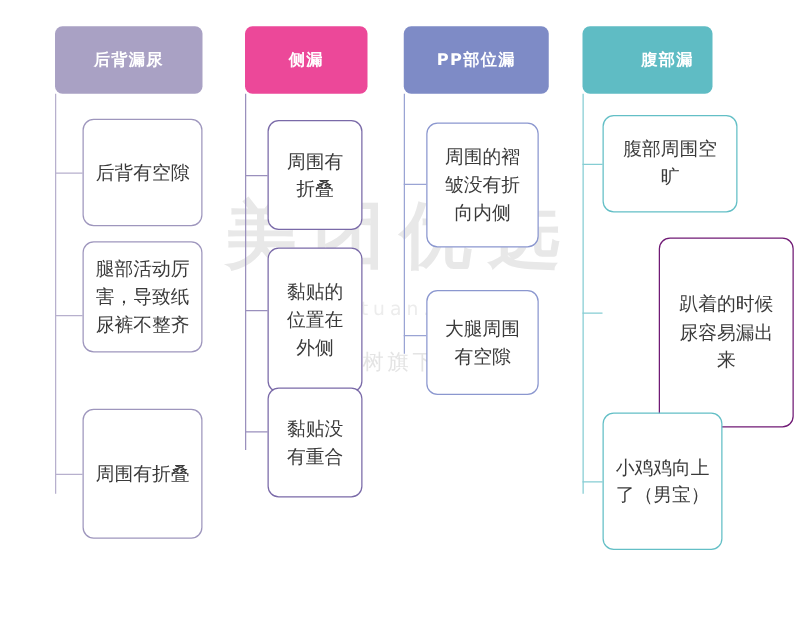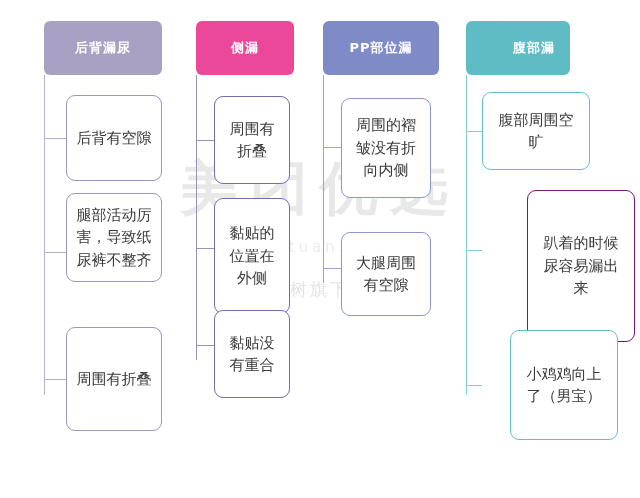--- a/index.html
+++ b/index.html
@@ -156,16 +156,16 @@
   <div class="column">
     <div class="col-header" style="left:466px; top:21px; width:104px; height:54px; background:#5fbcc4;padding-left:38px;">腹部漏</div>
 
     <div class="conn-v" style="left:466px; top:75px; height:320px; background:#85cdd3;"></div>
     <div class="conn-h" style="left:466px; top:131px; width:16px; background:#85cdd3;"></div>
     <div class="conn-h" style="left:466px; top:250px; width:16px; background:#85cdd3;"></div>
     <div class="conn-h" style="left:466px; top:385px; width:16px; background:#85cdd3;"></div>
 
     <div class="node" style="left:482px; top:92px; width:108px; height:78px; border:1px solid #63bfc6;font-family:Liberation Serif, serif;">腹部周围空旷</div>
     <div class="node" style="left:482px; top:190px; width:108px; height:152px; border:1px solid #701a75;margin-left:45px;">趴着的时候尿容易漏出来</div>
-    <div class="node" style="left:482px; top:330px; width:108px; height:110px; border:1px solid #63bfc6;margin-left:28px;">小鸡鸡向上了（男宝）</div>
+    <div class="node" style="left:482px; top:330px; width:96px; height:110px; border:1px solid #63bfc6;">小鸡鸡向上了（男宝）</div>
   </div>
 
 </div>
 
 </body></html>

